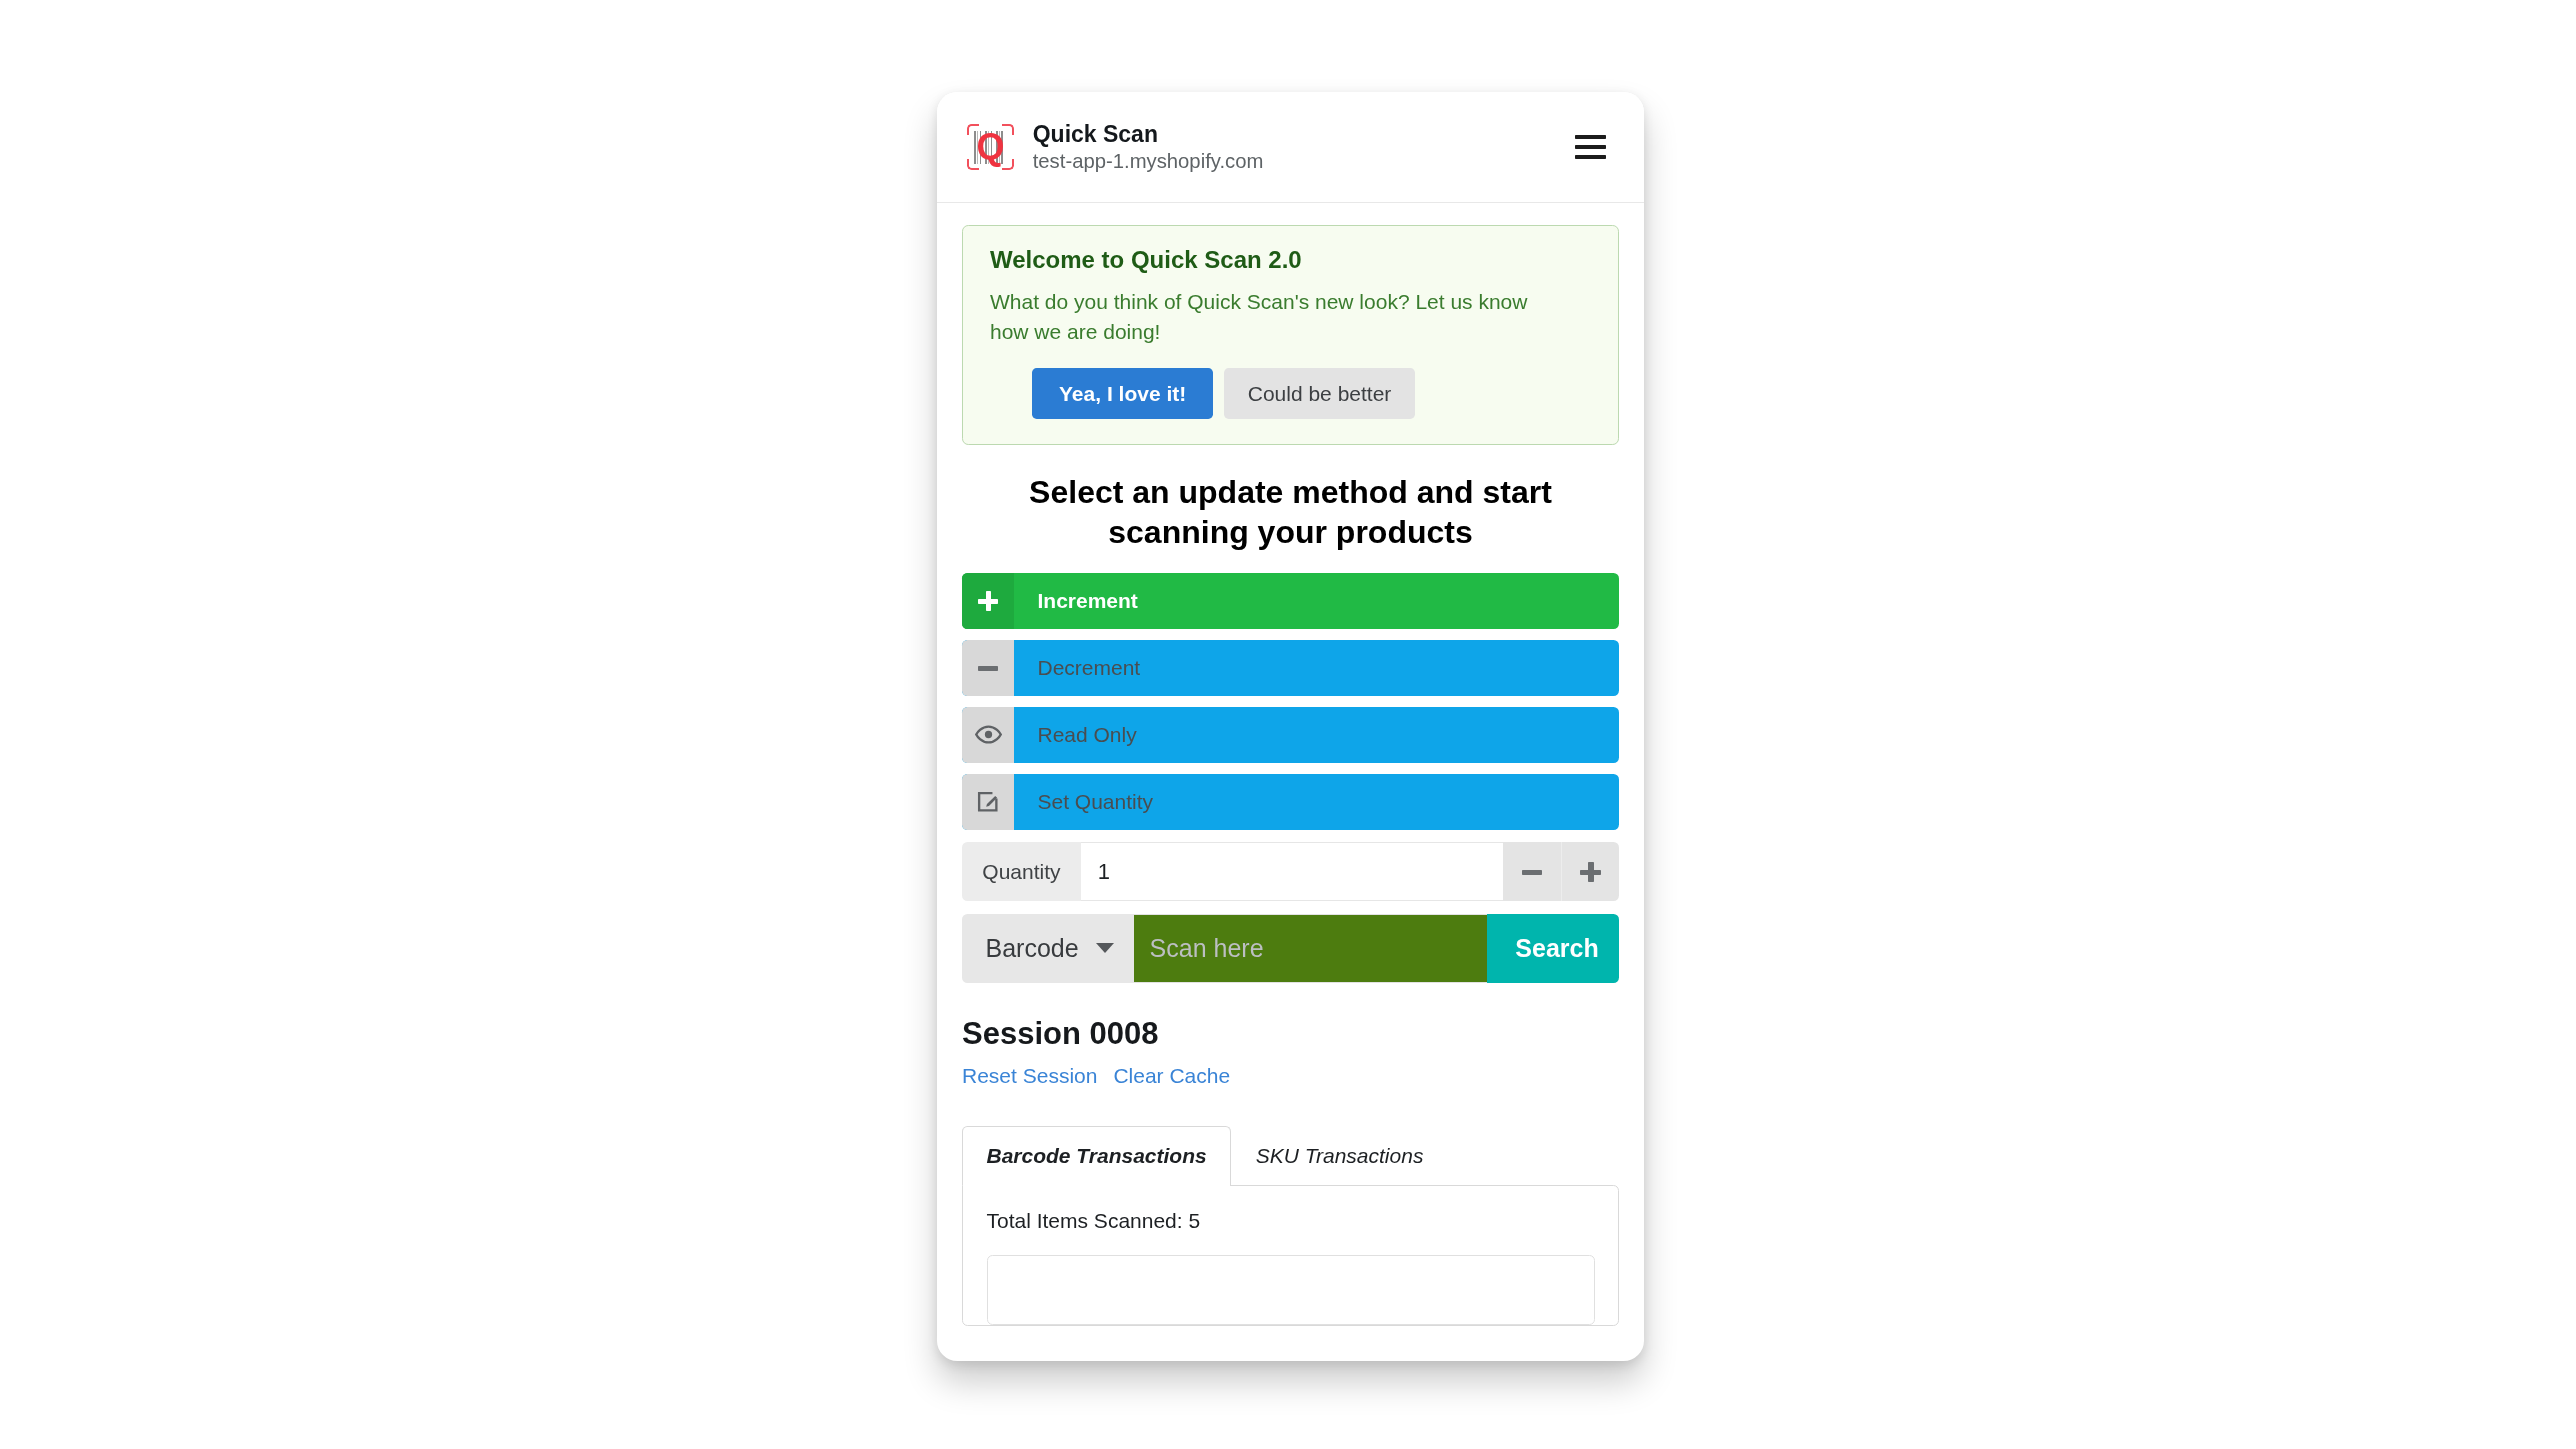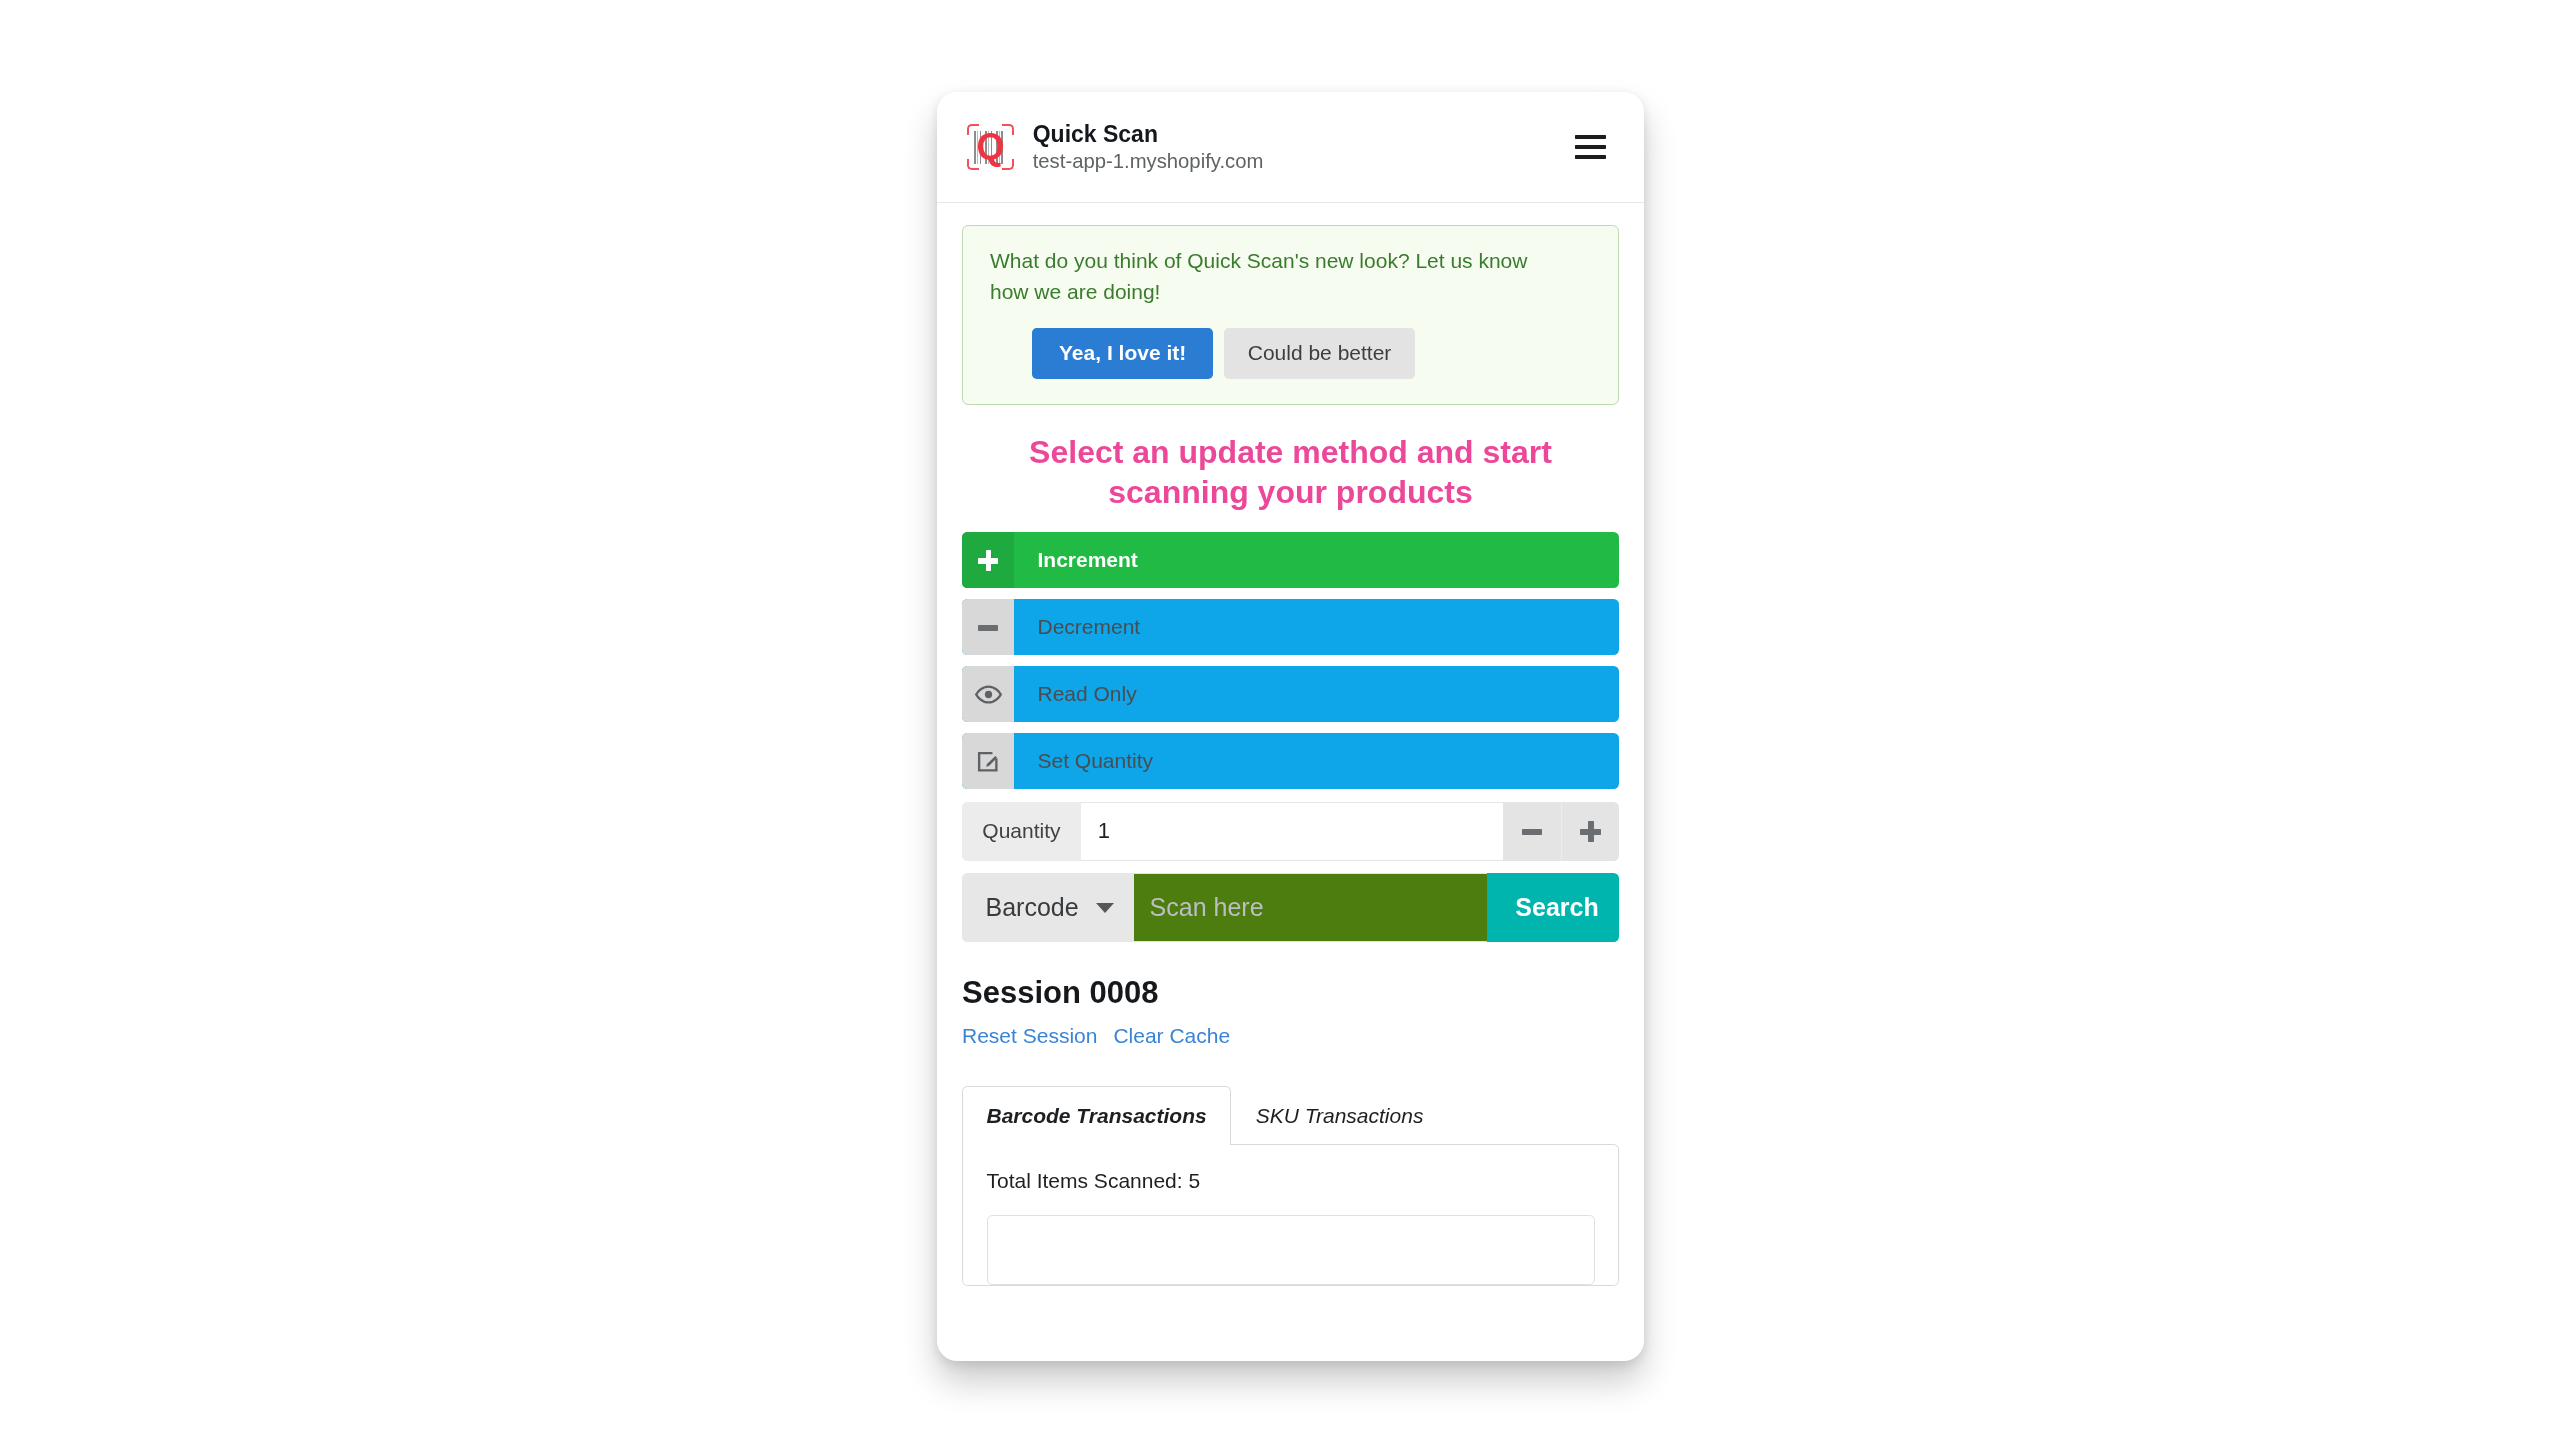--- a/index.html
+++ b/index.html
@@ -137,21 +137,21 @@
     padding: 13.3px 23.5px; cursor: pointer;
     font-family: "Liberation Sans", sans-serif;
   }
 
   
   .main-heading {
     margin-top: 27px;
     text-align: center;
     font-size: 32px;
     font-weight: 700;
-    color: #ec4899;
+    color: #000000;
     line-height: 1.26;
     padding: 0 7.8px;
   }
 
   
   .method-rows { margin-top: 20.3px; }
   .method-row {
     display: flex; justify-content: center; gap: 11px; margin-bottom: 11px; flex-direction: column;
   }
   .method-btn {
@@ -343,20 +343,21 @@
       <div class="hamburger">
         <span></span>
         <span></span>
         <span></span>
       </div>
     </div>
 
     <div class="app-body">
 
       <div class="banner">
+        <div class="banner-title">Welcome to Quick Scan 2.0</div>
         <div class="banner-text">What do you think of Quick Scan's new look? Let us know how we are doing!</div>
         <div class="banner-actions">
           <button class="btn-primary-blue">Yea, I love it!</button>
           <button class="btn-neutral">Could be better</button>
         </div>
       </div>
 
       <div class="main-heading">Select an update method and start scanning your products</div>
 
       <div class="method-rows">

